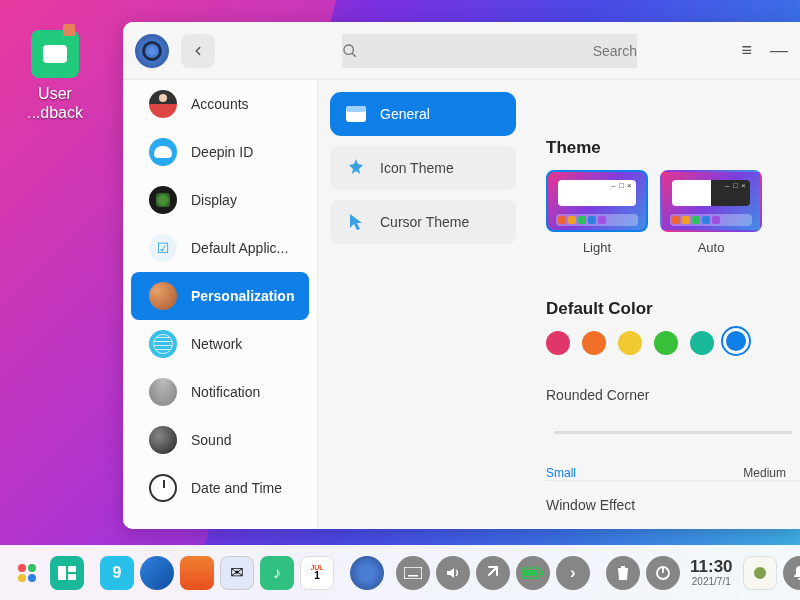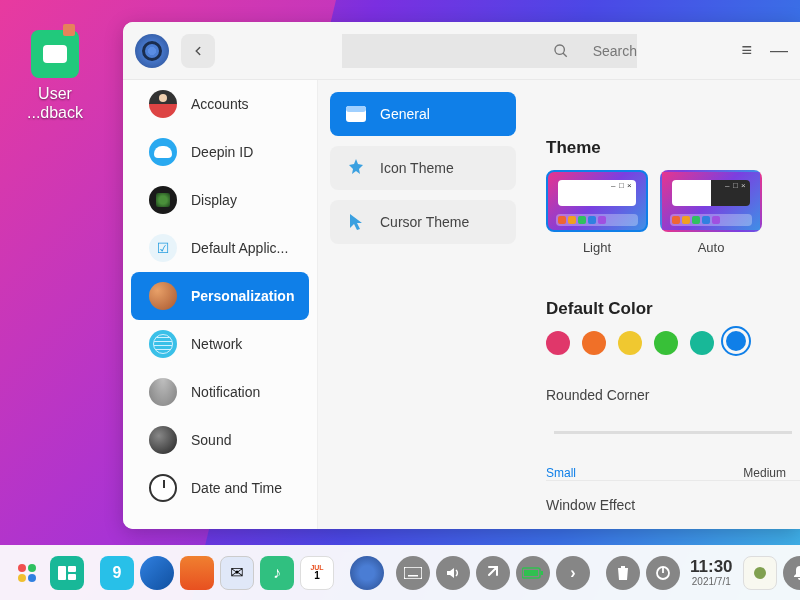--- a/index.html
+++ b/index.html
@@ -12,21 +12,21 @@
 .desktop-icon .icon-box::after { content: ''; position: absolute; top: -6px; right: 4px; width: 12px; height: 12px; background: #e6825b; border-radius: 2px; }
 .desktop-icon .bubble { width: 24px; height: 18px; background: white; border-radius: 4px; position: relative; }
 .desktop-icon .label { font-size: 16px; color: white; text-shadow: 0 1px 2px rgba(0,0,0,0.5); line-height: 1.2; }
 
 .settings-window { position: absolute; top: 22px; left: 123px; right: 0; height: 507px; background: #f6f6f6; border-radius: 10px 0 0 10px; display: flex; flex-direction: column; overflow: hidden; box-shadow: 0 4px 20px rgba(0,0,0,0.2); }
 .window-header { height: 58px; display: flex; align-items: center; padding: 0 12px; background: #f6f6f6; gap: 12px; border-bottom: 1px solid rgba(0,0,0,0.05); }
 .header-icon { width: 34px; height: 34px; border-radius: 50%; background: radial-gradient(circle, #4a7dd4 30%, #2a4d8f 100%); display: flex; align-items: center; justify-content: center; }
 .header-icon::after { content: ''; width: 14px; height: 14px; border: 3px solid #1a2d4f; border-radius: 50%; background: radial-gradient(circle, #5a8de4 40%, transparent 40%); }
 .back-btn { width: 34px; height: 34px; border-radius: 8px; background: #e8e8e8; display: flex; align-items: center; justify-content: center; cursor: pointer; }
 .back-btn svg { width: 14px; height: 14px; fill: #555; }
-.search-bar { flex: 1; max-width: 295px; margin-left: 115px; height: 34px; background: #e6e6e6; border-radius: 0; display: flex; align-items: center; justify-content: flex-end; gap: 24px; color: #777; font-size: 14px; }
+.search-bar { flex: 1; max-width: 295px; margin-left: 115px; height: 34px; background: #e6e6e6; border-radius: 0; display: flex; align-items: center; justify-content: space-between; gap: 24px; color: #777; font-size: 14px; }
 .search-bar svg { width: 16px; height: 16px; fill: #777; }
 .header-right { margin-left: auto; display: flex; gap: 18px; align-items: center; }
 .menu-btn, .min-btn { color: #555; font-size: 18px; cursor: pointer; }
 
 .window-body { flex: 1; display: flex; overflow: hidden; }
 .sidebar { width: 195px; background: #fcfcfc; overflow-y: auto; border-right: 1px solid #eee; }
 .sidebar-item { height: 48px; display: flex; align-items: center; padding: 0 14px 0 18px; gap: 14px; cursor: pointer; font-size: 14px; color: #333; border-radius: 8px; margin: 0 8px; white-space: nowrap; overflow: hidden; text-overflow: ellipsis; }
 .sidebar-item.active { background: #0f7fe8; color: white; font-weight: bold; }
 .sidebar-item .sb-icon { width: 28px; height: 28px; border-radius: 50%; flex-shrink: 0; display: flex; align-items: center; justify-content: center; }
 .sb-icon.accounts { background: linear-gradient(180deg, #333 50%, #d44 50%); position: relative; }
@@ -40,21 +40,21 @@
 .sb-icon.personalization { background: radial-gradient(circle at 30% 30%, #e8a068, #a85830); }
 .sb-icon.network { background: #3ac0e8; }
 .sb-icon.network::after { content: ''; width: 18px; height: 18px; border: 1px solid #d0f0ff; border-radius: 50%; background: repeating-linear-gradient(0deg, transparent 0 3px, #d0f0ff 3px 4px); }
 .sb-icon.notification { background: radial-gradient(ellipse at top, #c0c0c0, #808080); }
 .sb-icon.sound { background: radial-gradient(circle at 35% 35%, #888, #222); }
 .sb-icon.datetime { background: white; border: 2px solid #333; position: relative; }
 .sb-icon.datetime::after { content: ''; position: absolute; width: 1.5px; height: 8px; background: #333; top: 4px; left: 50%; transform-origin: bottom; }
 
 .subcol { width: 210px; padding: 12px; display: flex; flex-direction: column; gap: 10px; }
 .sub-item { height: 44px; border-radius: 8px; background: #eeeeee; display: flex; align-items: center; padding: 0 16px; gap: 14px; cursor: pointer; font-size: 14px; color: #444; }
-.sub-item.active { background: #0f7fe8; color: white; }
+.sub-item.active { background: #0f7fe8; color: white; border-radius: 11px; }
 .sub-icon { width: 20px; height: 20px; display: flex; align-items: center; justify-content: center; }
 
 .content { flex: 1; padding: 14px 0 14px 18px; overflow-y: auto; }
 .section-title { font-size: 17px; font-weight: 700; color: #222; margin-bottom: 12px; margin-top: 44px; }
 .themes { display: flex; gap: 12px; margin-bottom: 10px; }
 .theme-card { width: 102px; }
 .theme-preview { width: 102px; height: 62px; border-radius: 8px; border: 2px solid transparent; overflow: hidden; background: linear-gradient(135deg, #e6358f 0%, #7b3fe0 50%, #3f8fe6 100%); position: relative; }
 .theme-preview.selected { border-color: #0f7fe8; padding: 2px; }
 .theme-preview .tp-window { position: absolute; top: 8px; left: 10px; right: 10px; height: 26px; background: white; border-radius: 4px; display: flex; justify-content: flex-end; gap: 3px; padding: 3px 4px 0 0; }
 .theme-preview.auto .tp-window { background: linear-gradient(90deg, white 50%, #2a2a2a 50%); }

